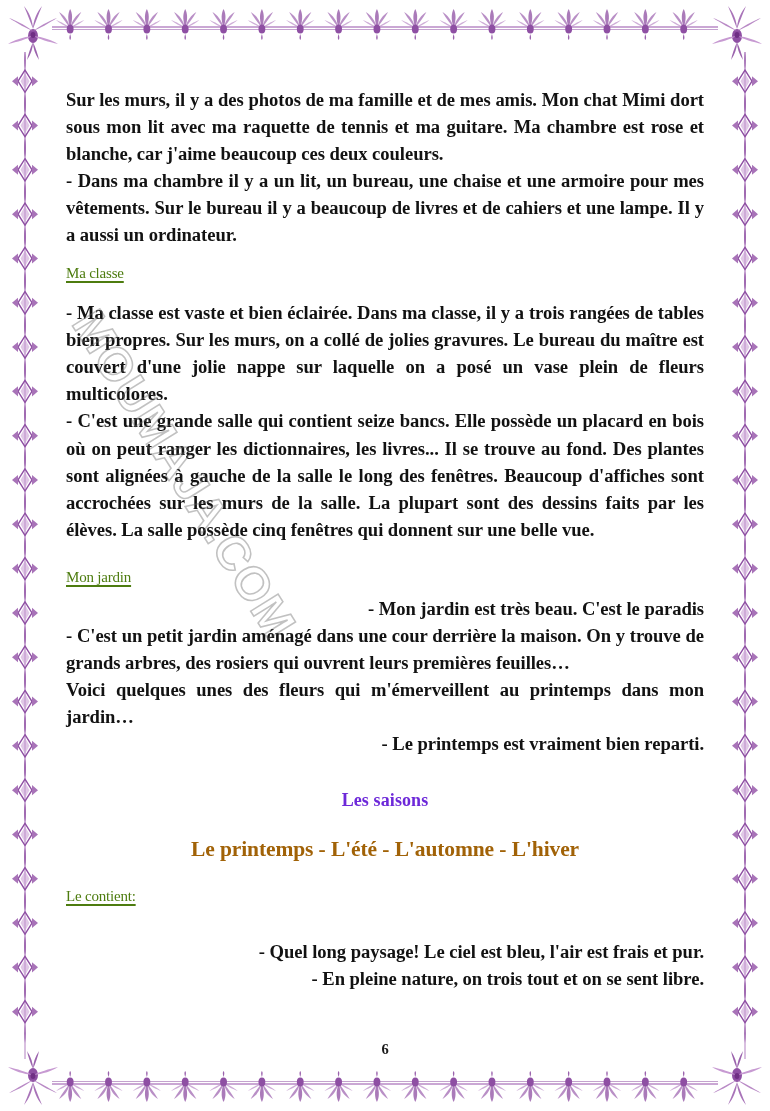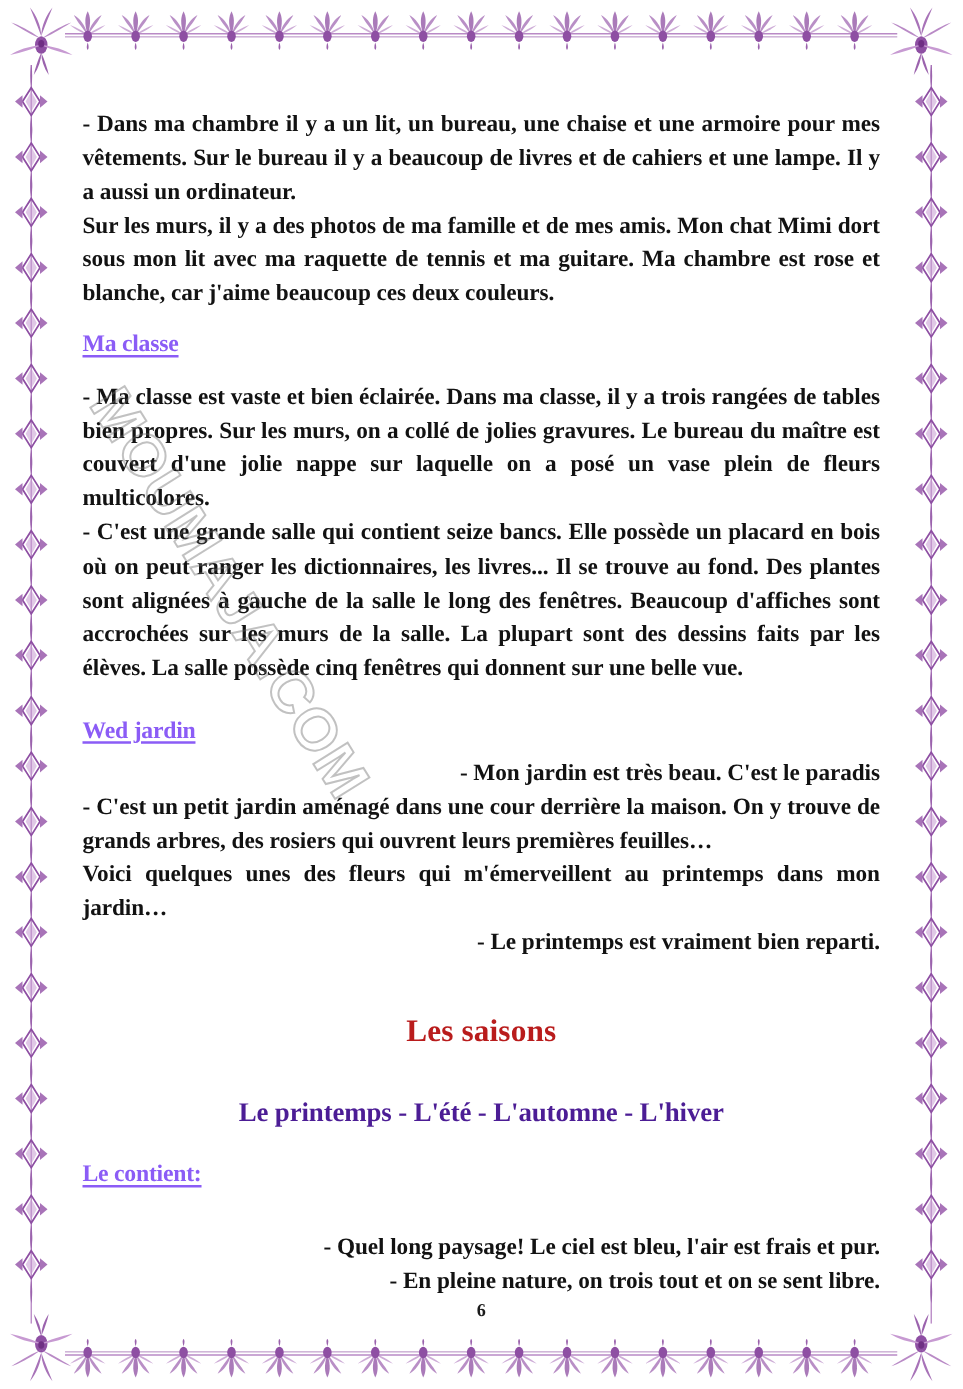--- a/index.html
+++ b/index.html
@@ -90,48 +90,48 @@
     line-height: 1.455;
     text-align: justify;
     text-justify: inter-word;
     font-weight: 600;
     letter-spacing: -0.05px;
   }
   .para.last-natural { text-align: right; }
 
   .heading {
     margin: 0;
-    font-size: 19px;
-    font-weight: bold;
-    color: #8b5cf6;
+    font-size: 15px;
+    font-weight: normal;
+    color: #4d7c0f;
     text-decoration: underline;
     text-decoration-thickness: 2px;
     text-underline-offset: 3px;
     letter-spacing: -0.2px;
   }
 
   .spacer-sm { height: 9px; }
   .spacer-md { height: 17px; }
   .spacer-lg { height: 26px; }
   .spacer-xl { height: 33px; }
 
   .title-center {
-    margin: 12px;
+    margin: 0;
     text-align: center;
-    font-size: 25px;
+    font-size: 18px;
     font-weight: bold;
-    color: #b91c1c;
+    color: #6d28d9;
     letter-spacing: 0.1px;
   }
   .seasons-line {
     margin: 0;
     text-align: center;
     font-size: 21.5px;
     font-weight: bold;
-    color: #4c1d95;
+    color: #a16207;
     letter-spacing: -0.1px;
   }
 
   .page-number {
     position: absolute;
     left: 0;
     right: 0;
     bottom: 53px;
     text-align: center;
     font-size: 14.5px;
@@ -325,32 +325,32 @@
       <svg viewBox="0 0 62 62">
           <use href="#floret"></use>
         </svg>
     </div>
   </div>
 
   <div class="watermark">MOUMAJA.COM</div>
 
   <div class="content">
 
+    <p class="para">Sur les murs, il y a des photos de ma famille et de mes amis. Mon chat Mimi dort sous mon lit avec ma raquette de tennis et ma guitare. Ma chambre est rose et blanche, car j'aime beaucoup ces deux couleurs.</p>
     <p class="para">- Dans ma chambre il y a un lit, un bureau, une chaise et une armoire pour mes vêtements. Sur le bureau il y a beaucoup de livres et de cahiers et une lampe. Il y a aussi un ordinateur.</p>
-    <p class="para">Sur les murs, il y a des photos de ma famille et de mes amis. Mon chat Mimi dort sous mon lit avec ma raquette de tennis et ma guitare. Ma chambre est rose et blanche, car j'aime beaucoup ces deux couleurs.</p>
 
     <div class="spacer-md"></div>
     <h2 class="heading">Ma classe</h2>
     <div class="spacer-md"></div>
 
     <p class="para">- Ma classe est vaste et bien éclairée. Dans ma classe, il y a trois rangées de tables bien propres. Sur les murs, on a collé de jolies gravures. Le bureau du maître est couvert d'une jolie nappe sur laquelle on a posé un vase plein de fleurs multicolores.</p>
     <p class="para">- C'est une grande salle qui contient seize bancs. Elle possède un placard en bois où on peut ranger les dictionnaires, les livres... Il se trouve au fond. Des plantes sont alignées à gauche de la salle le long des fenêtres. Beaucoup d'affiches sont accrochées sur les murs de la salle. La plupart sont des dessins faits par les élèves. La salle possède cinq fenêtres qui donnent sur une belle vue.</p>
 
     <div class="spacer-lg"></div>
-    <h2 class="heading">Wed jardin</h2>
+    <h2 class="heading">Mon jardin</h2>
     <div class="spacer-sm"></div>
 
     <p class="para last-natural">- Mon jardin est très beau. C'est le paradis</p>
     <p class="para">- C'est un petit jardin aménagé dans une cour derrière la maison. On y trouve de grands arbres, des rosiers qui ouvrent leurs premières feuilles…</p>
     <p class="para">Voici quelques unes des fleurs qui m'émerveillent au printemps dans mon jardin…</p>
     <p class="para last-natural">- Le printemps est vraiment bien reparti.</p>
 
     <div class="spacer-xl"></div>
     <h2 class="title-center">Les saisons</h2>
     <div class="spacer-lg"></div>

